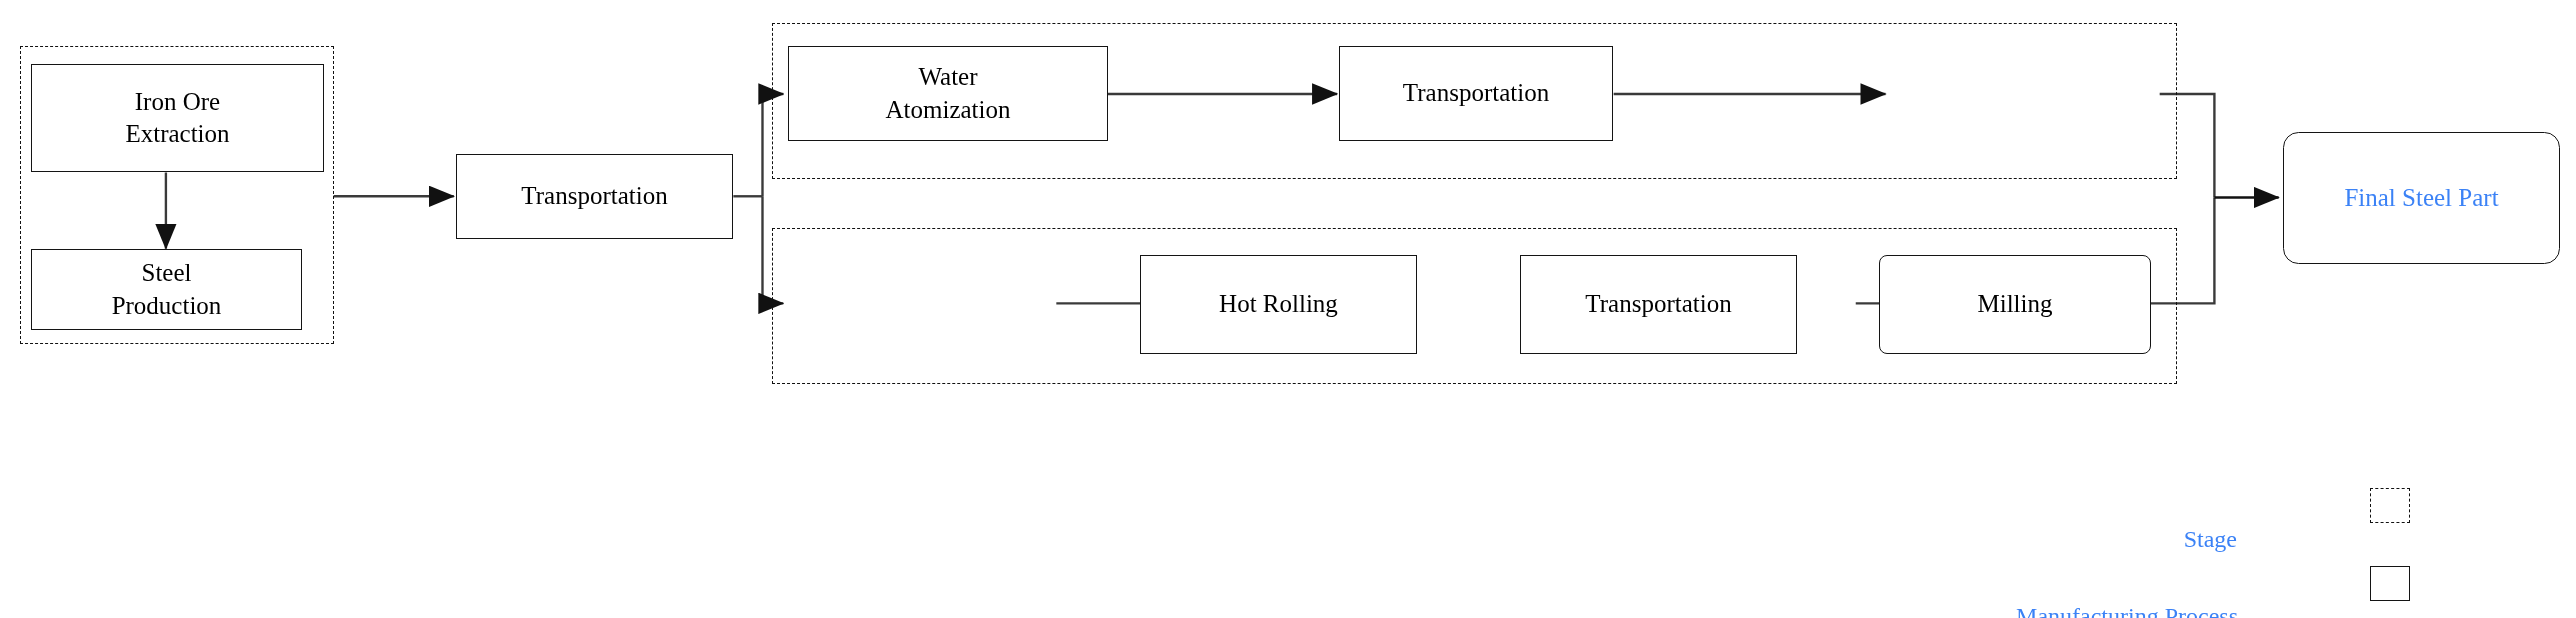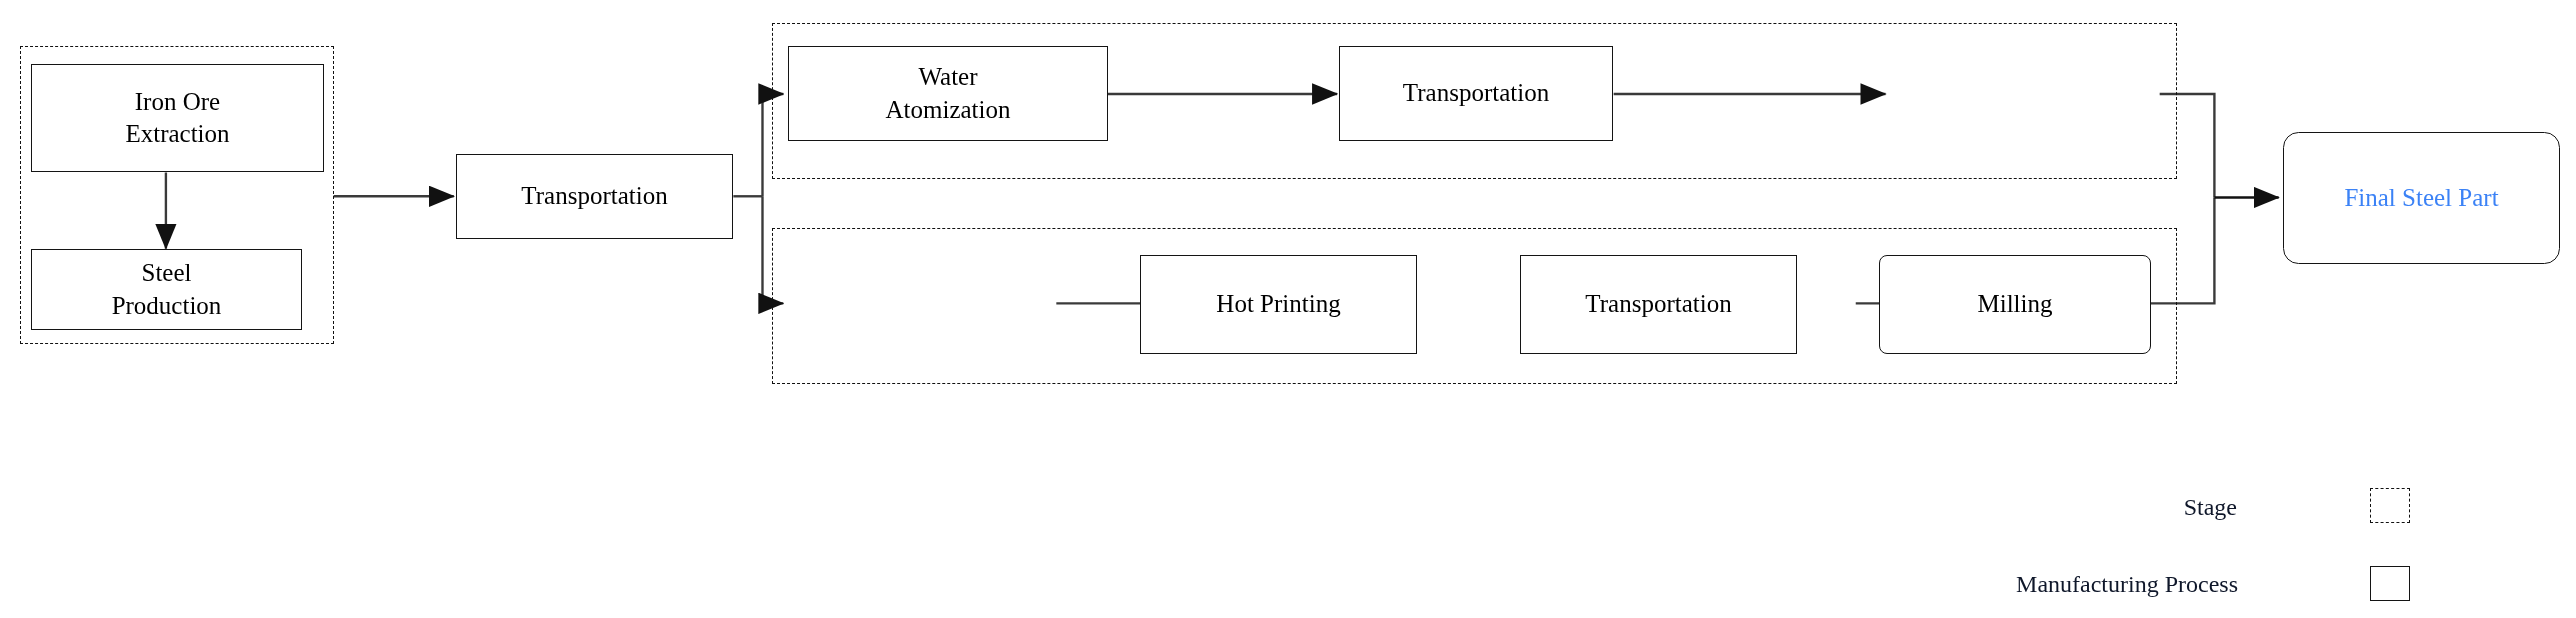--- a/index.html
+++ b/index.html
@@ -60,23 +60,24 @@
     align-items: center;
     justify-content: center;
     text-align: center;
     color: #3b82f6;
     font-size: 25px;
   }
   
   .legend-label {
     position: absolute;
     font-size: 24px;
-    color: #0f172a;
+    color: #3b82f6;
     white-space: nowrap;
     text-align: right;
+    margin-top: 32px;
   }
   .legend-swatch-dashed {
     position: absolute;
     border: 1.8px dashed #111111;
     box-sizing: border-box;
     background: transparent;
   }
   .legend-swatch-solid {
     position: absolute;
     border: 1.8px solid #141414;
@@ -151,21 +152,21 @@
 
   <div class="proc-box" style="left:1339px; top:46px; width:274px; height:95px;">
     <span>Transportation</span>
   </div>
 
 
   <div class="stage-box" style="left:772px; top:228px; width:1405px; height:156px;"></div>
 
 
   <div class="proc-box" style="left:1140px; top:255px; width:277px; height:99px;">
-    <span>Hot Printing</span>
+    <span>Hot Rolling</span>
   </div>
 
   <div class="proc-box" style="left:1520px; top:255px; width:277px; height:99px;">
     <span>Transportation</span>
   </div>
 
   <div class="proc-box" style="left:1879px; top:255px; width:272px; height:99px;border-radius:8px;">
     <span>Milling</span>
   </div>
 

